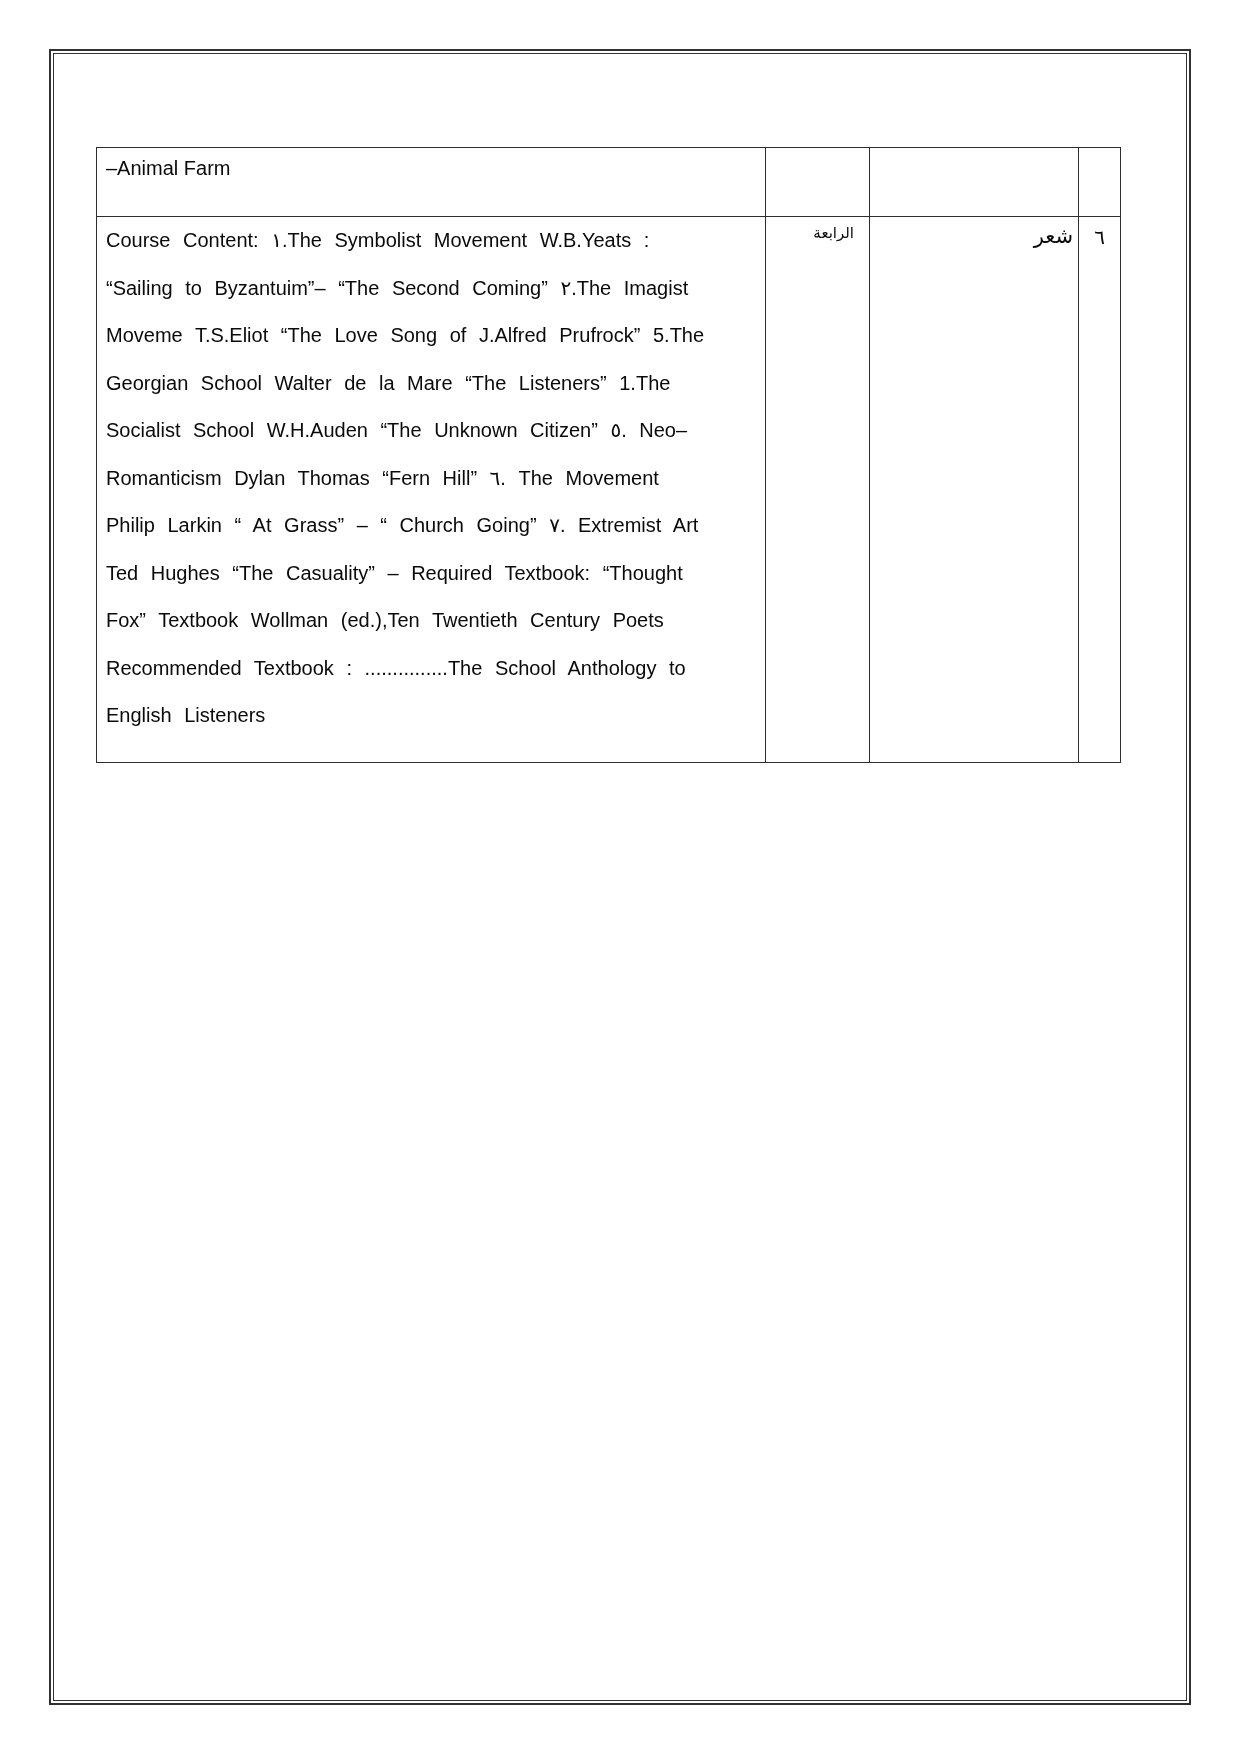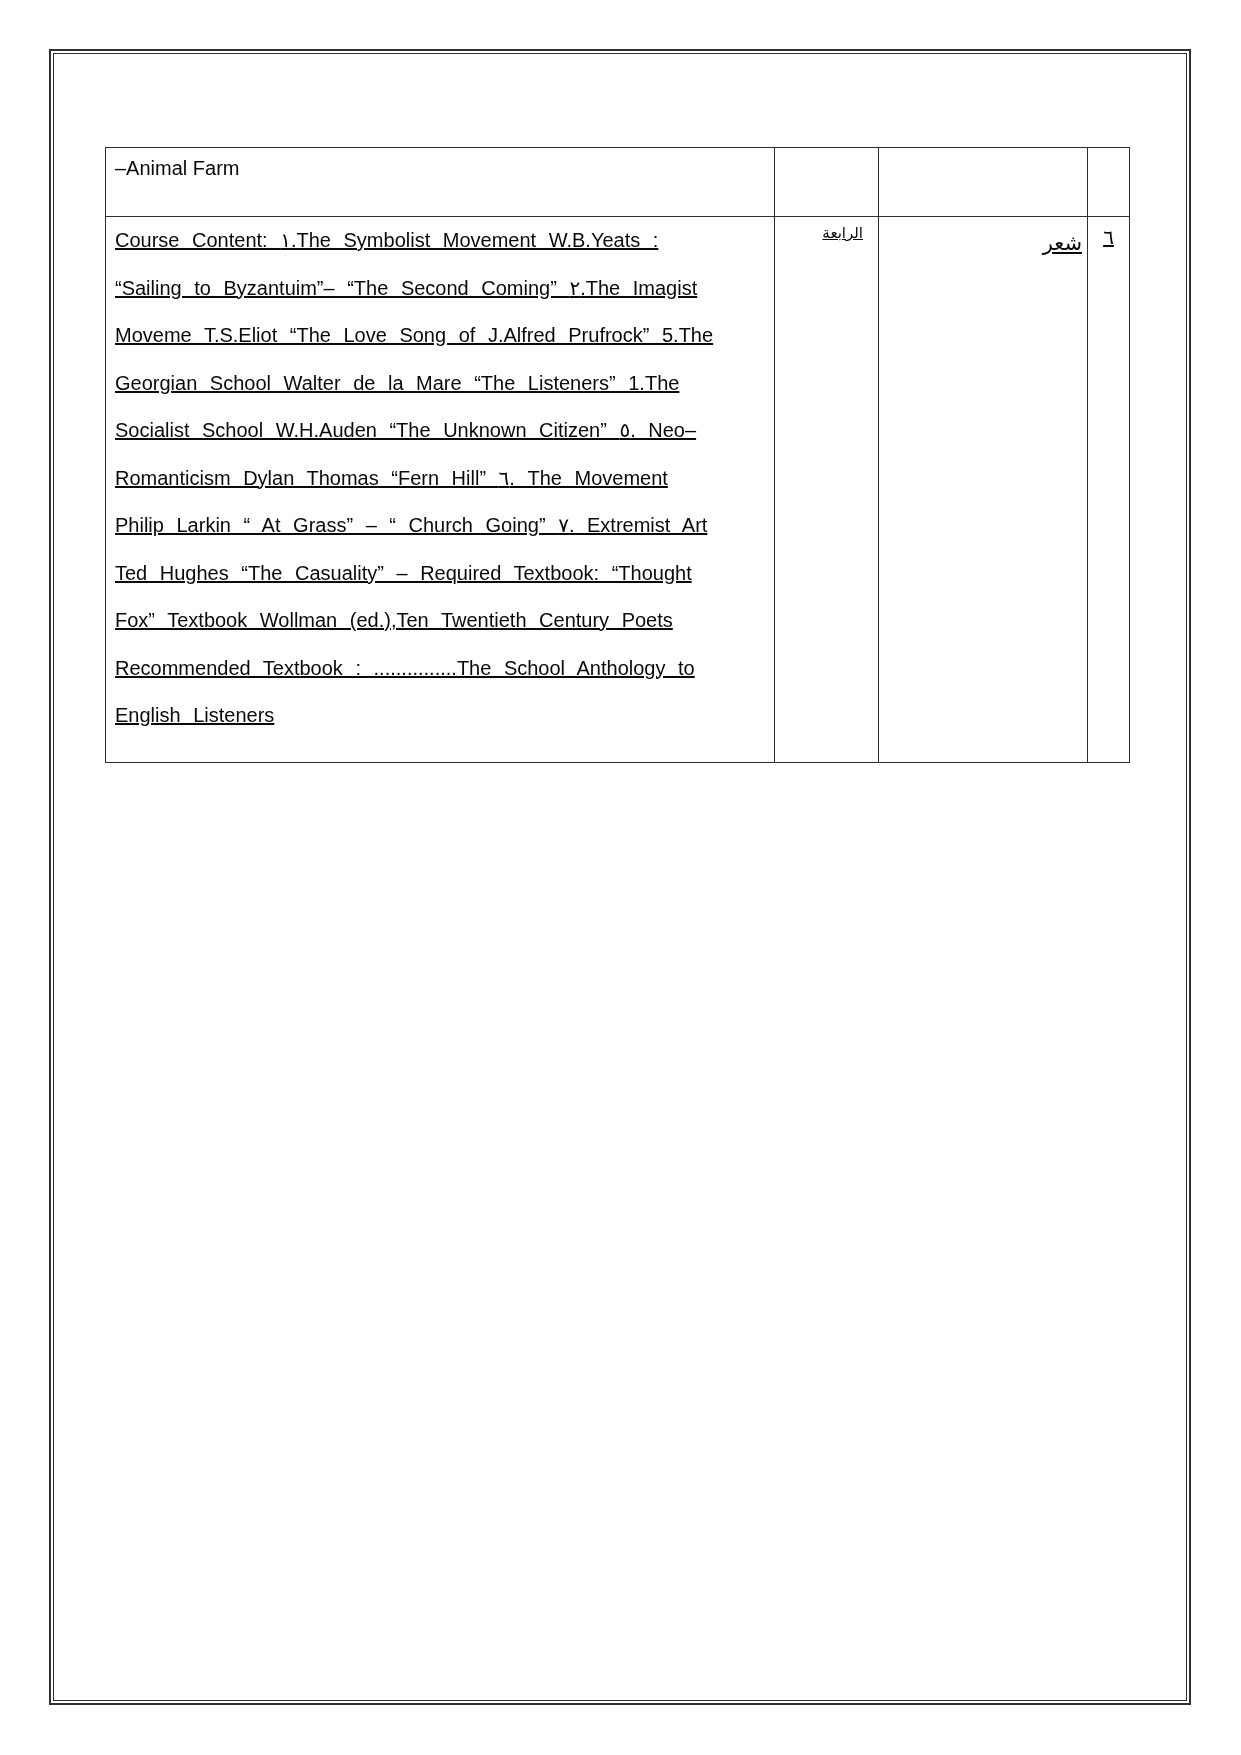--- a/index.html
+++ b/index.html
@@ -26,35 +26,35 @@
   }
   .page-frame::after {
     content: "";
     position: absolute;
     inset: 2px;
     border: 1px solid #313131;
   }
   
   .course-table {
     position: absolute;
-    left: 105px;
+    left: 96px;
     top: 147px;
     width: 1024px;
     border-collapse: collapse;
     table-layout: fixed;
   }
   .course-table td {
     border: 1px solid #2e2e2e;
     vertical-align: top;
     padding: 0;
     box-sizing: border-box;
     overflow: hidden;
   }
   tr.row-1 { height: 69px; }
-  tr.row-2 { height: 546px; text-decoration: underline; }
+  tr.row-2 { height: 546px; }
   td.cell-content {
     padding: 0 4px 0 9px;
     font-size: 20px;
     direction: ltr;
     text-align: left;
   }
   tr.row-1 td.cell-content {
     padding-top: 7px;
     line-height: 26px;
   }
@@ -65,21 +65,21 @@
     word-spacing: 7px;
   }
   td.cell-stage {
     font-size: 15px;
     text-align: right;
     padding: 7px 15px 0 0;
   }
   td.cell-subject {
     font-size: 21px;
     text-align: right;
-    padding: 14px 5px 0 0;
+    padding: 7px 5px 0 0;
   }
   td.cell-number {
     font-size: 20px;
     text-align: center;
     padding: 8px 0 0 0;
   }
 </style>
 </head>
 <body>
 

